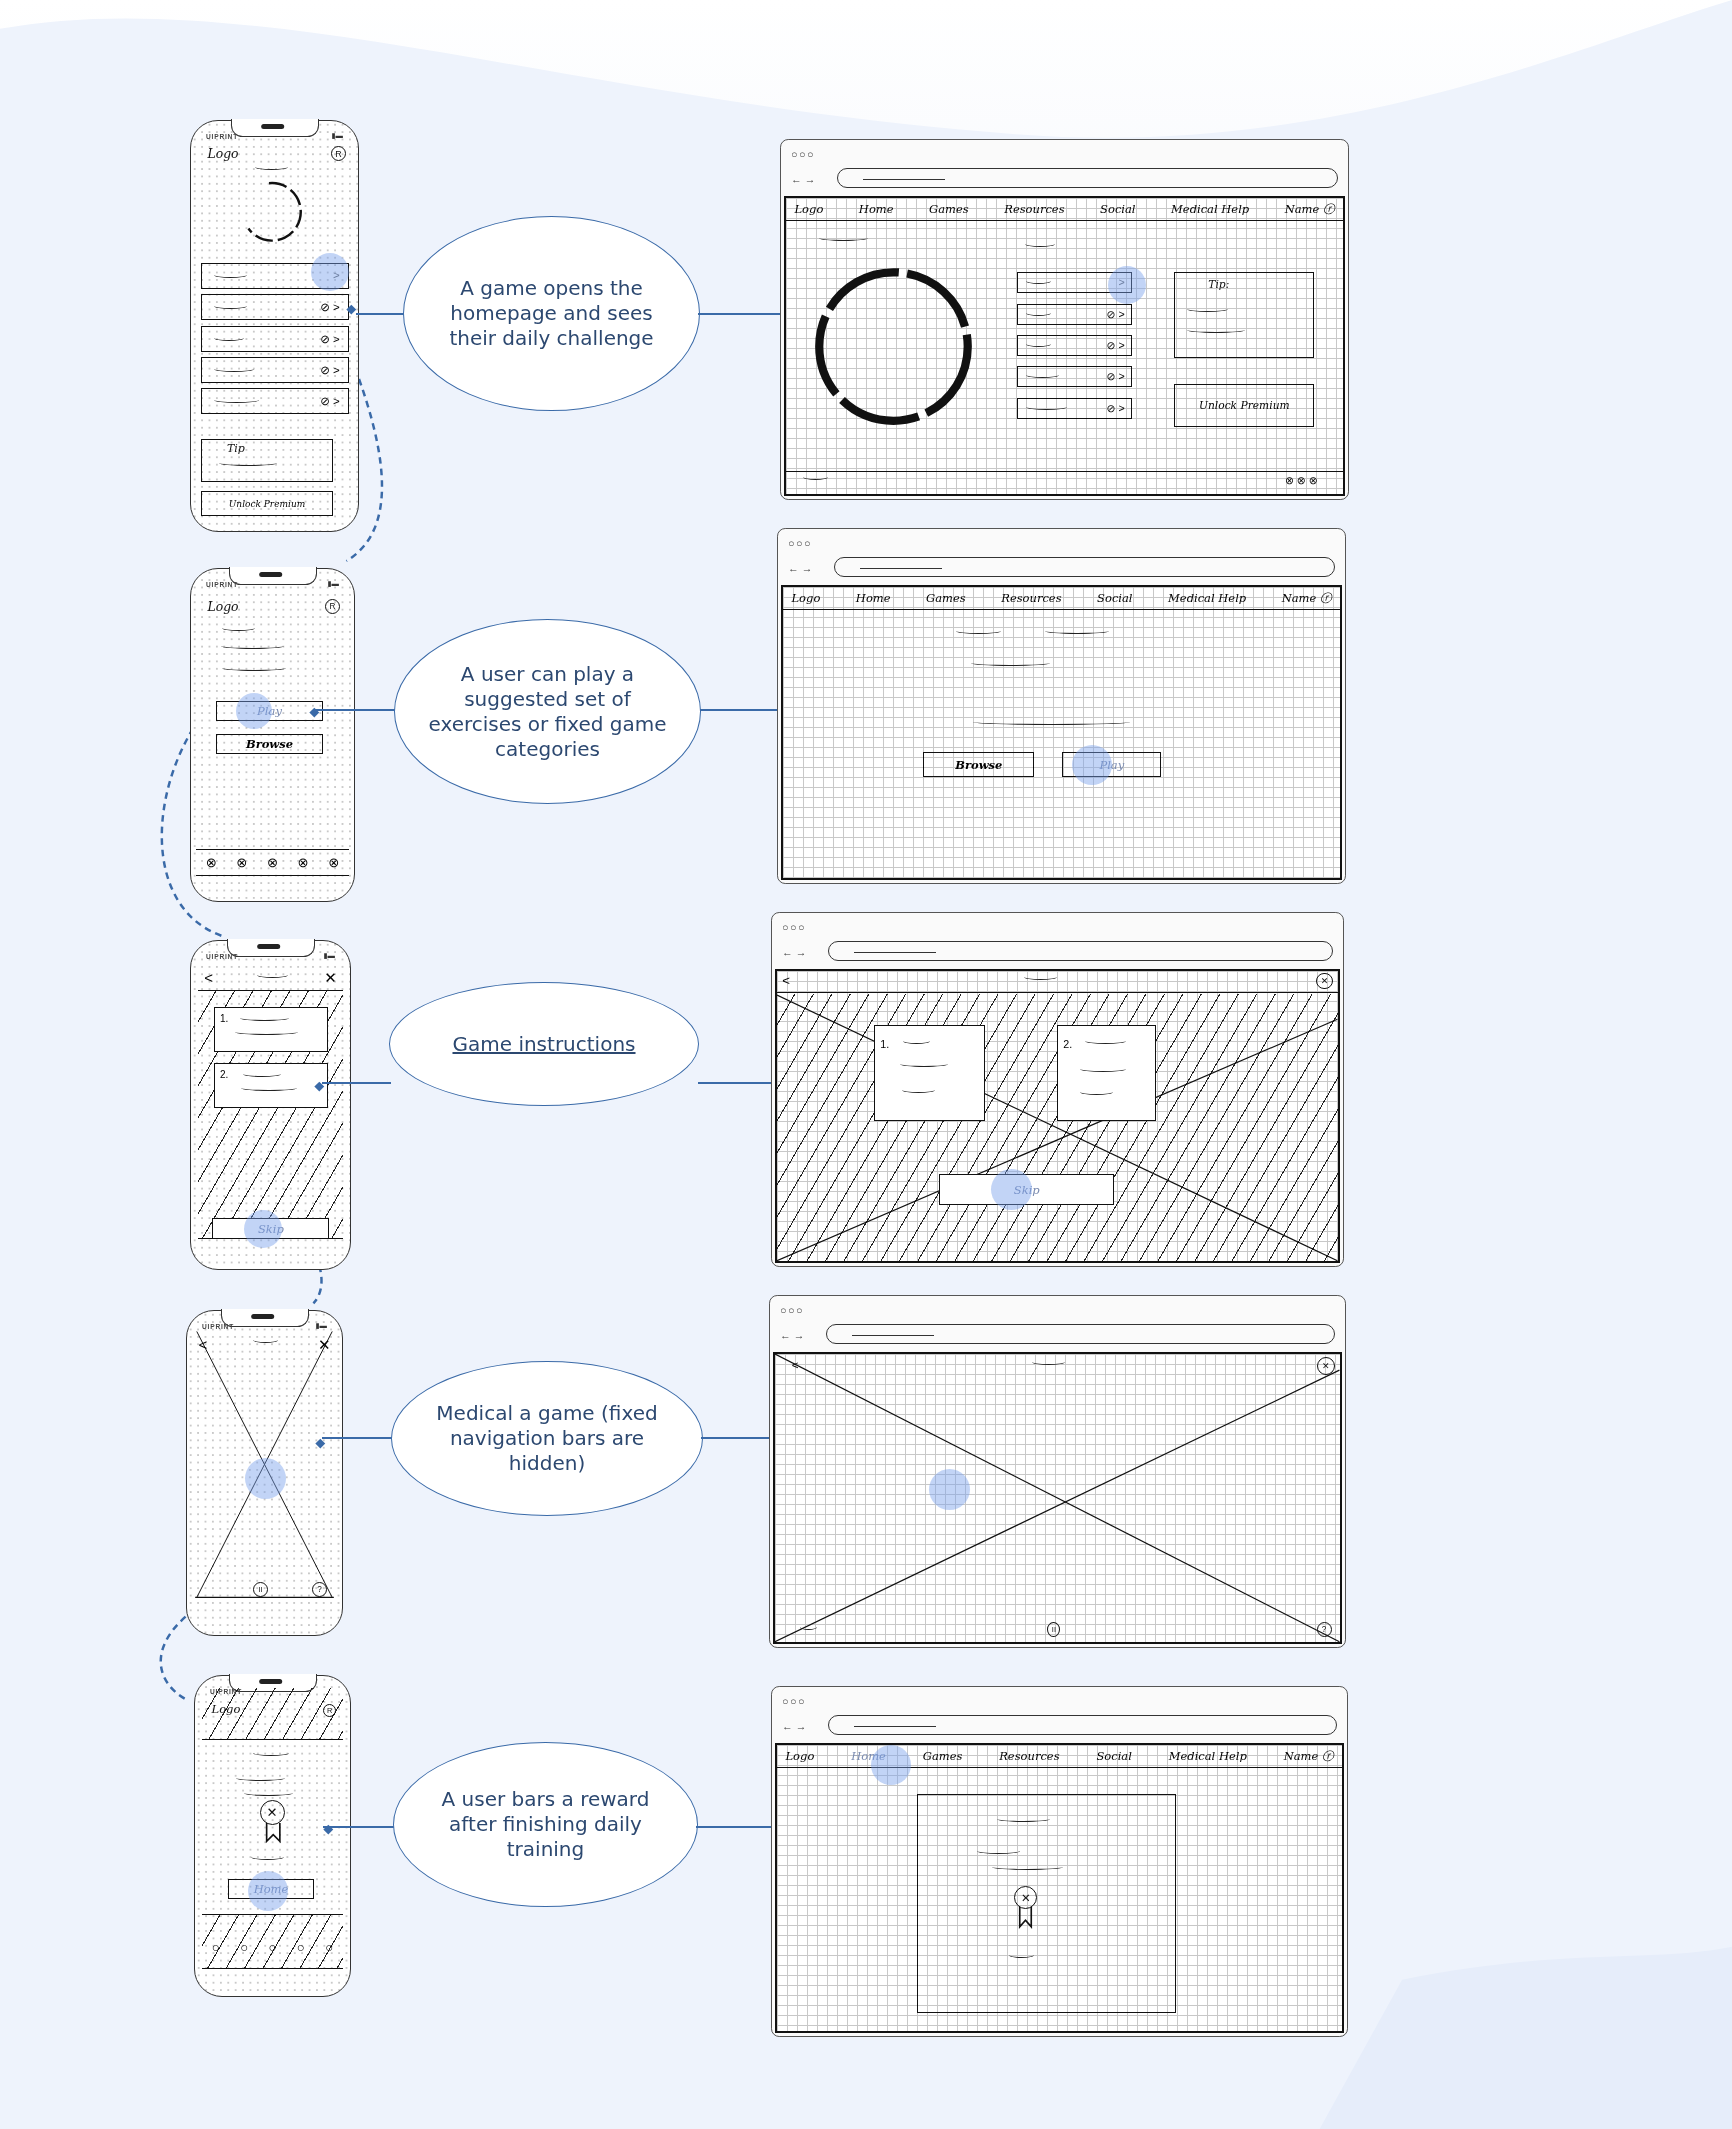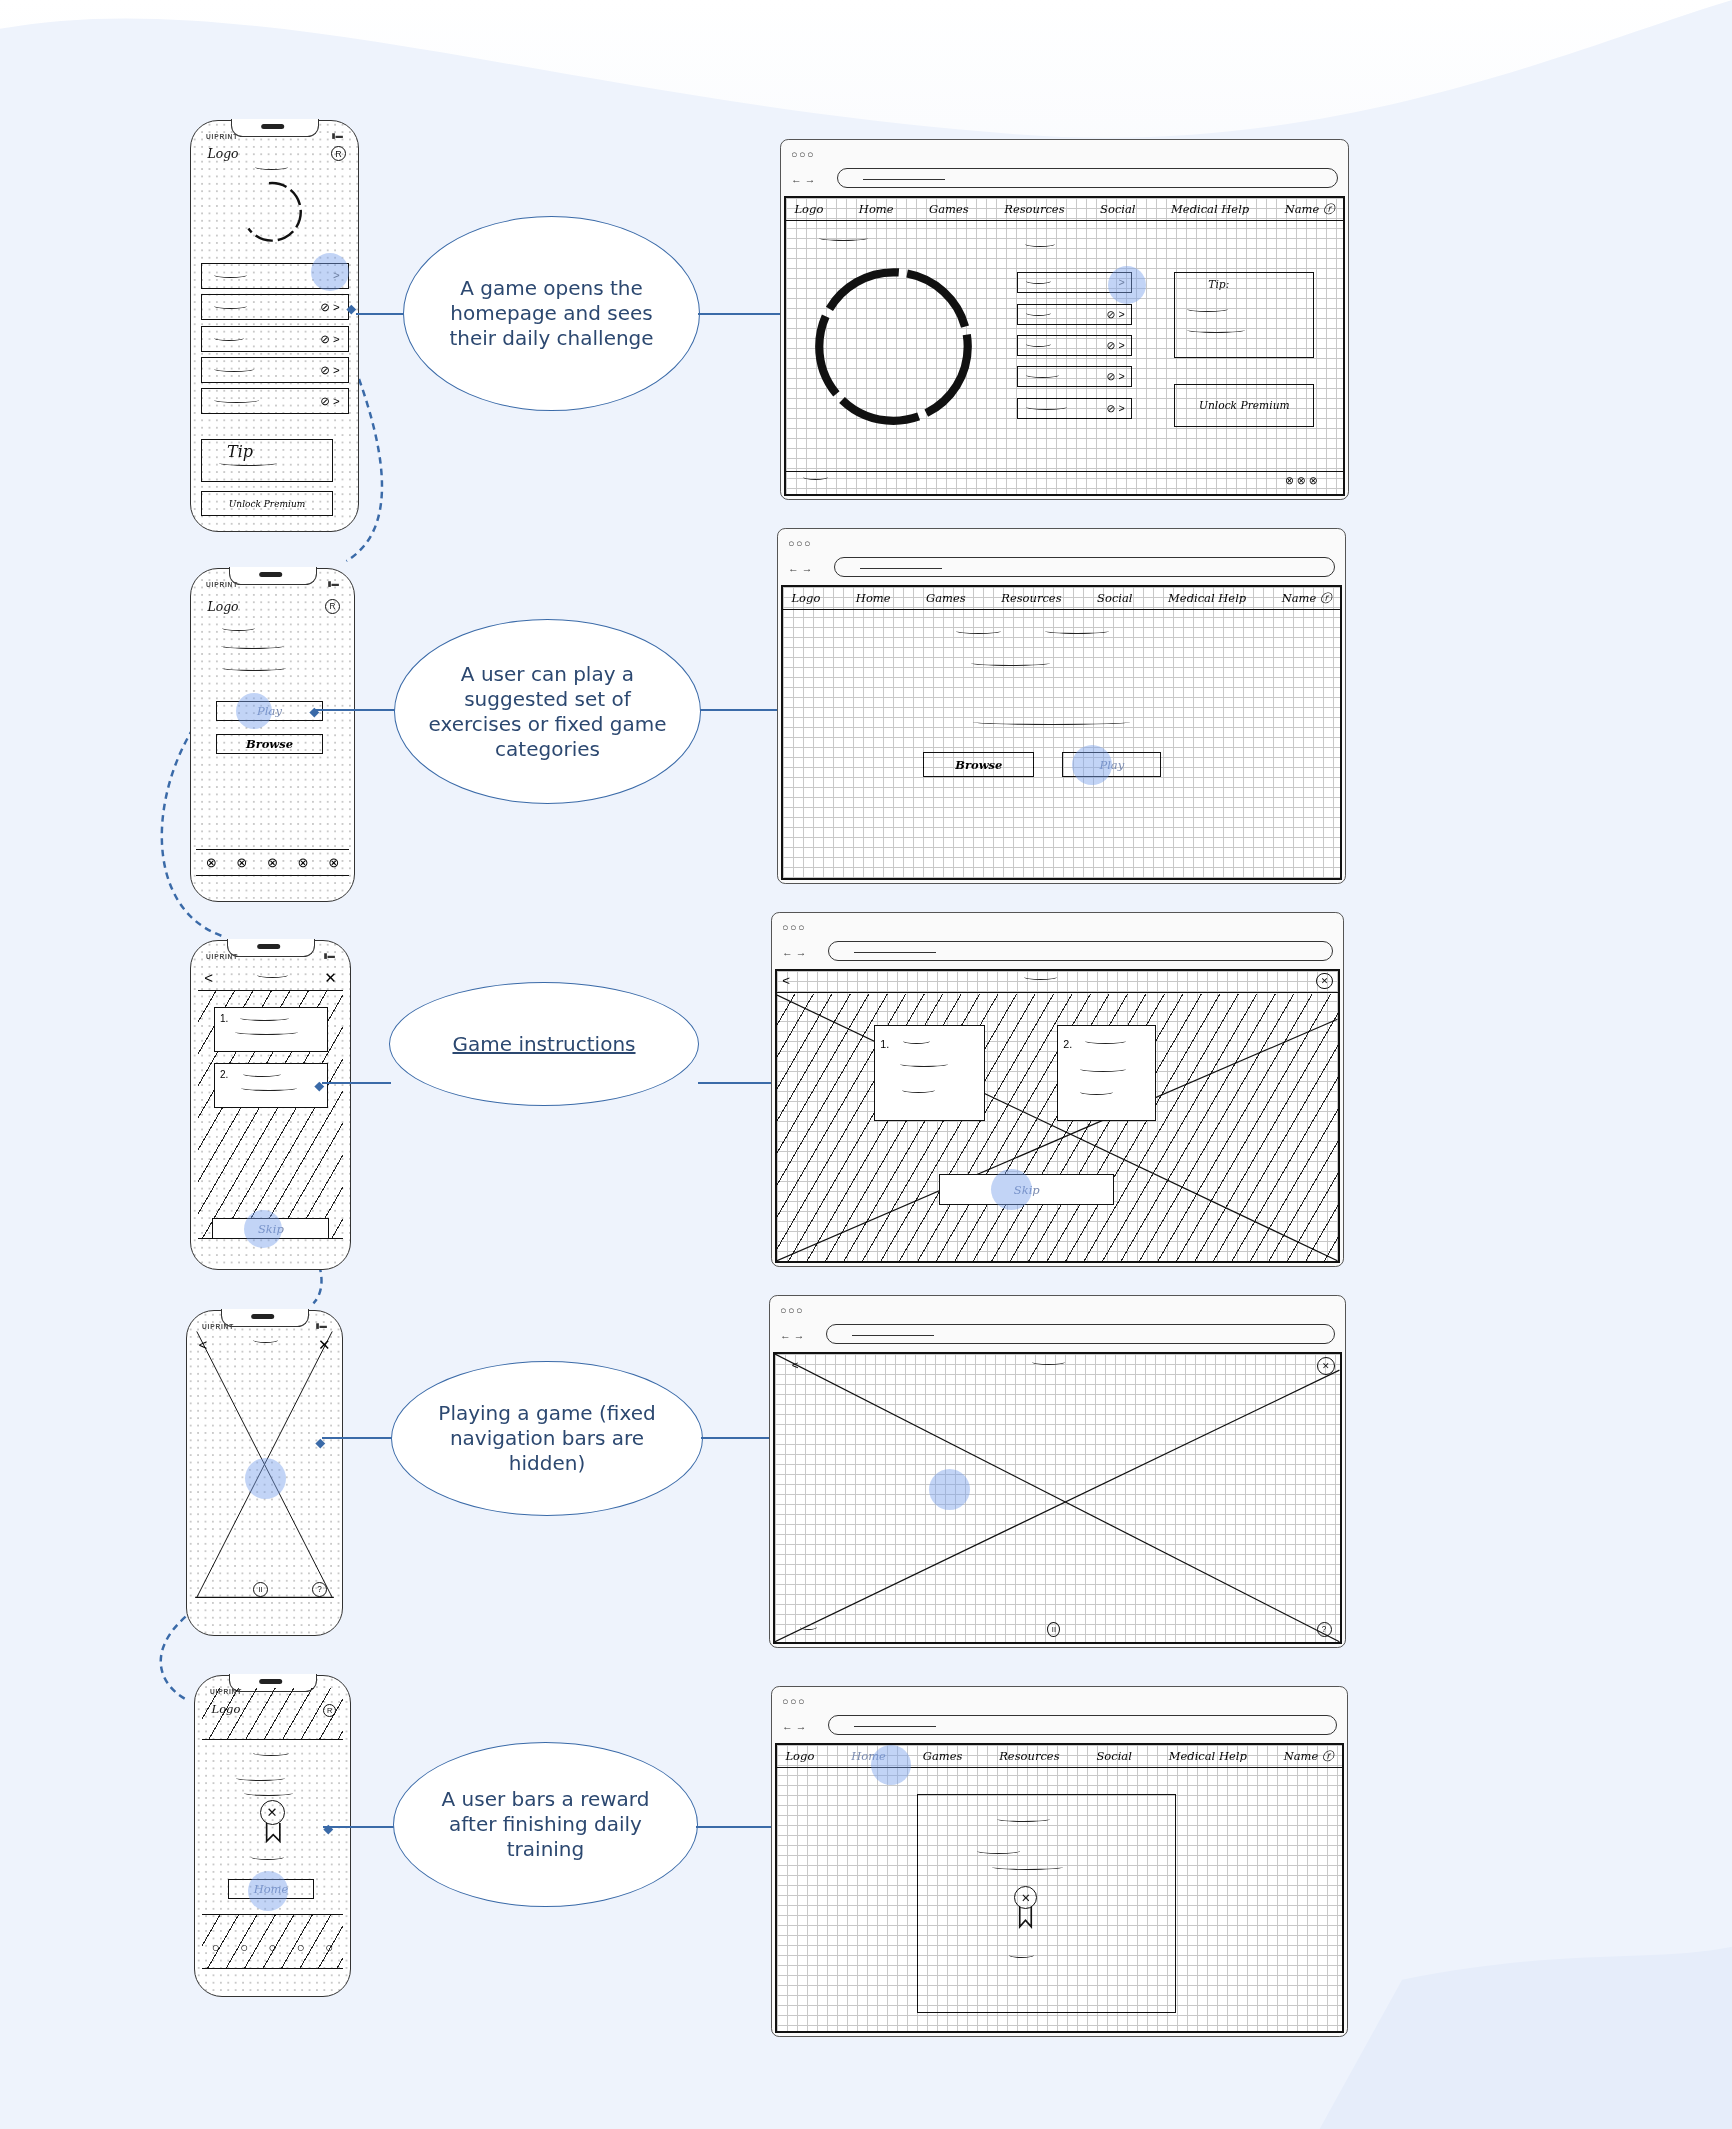--- a/index.html
+++ b/index.html
@@ -80,21 +80,21 @@
     </div>
   <div class="sq" style="left:10px;top:236px;width:148px;height:26.4px;">
       <div class="squig" style="left:11.5px;top:8.2px;width:40px;"></div>
       <span class="abs" style="right:8.2px;top:5px;font-size:11.5px;">⊘ &gt;</span>
     </div>
   <div class="sq" style="left:10px;top:267px;width:148px;height:26.4px;">
       <div class="squig" style="left:11.5px;top:8.2px;width:45px;"></div>
       <span class="abs" style="right:8.2px;top:5px;font-size:11.5px;">⊘ &gt;</span>
     </div>
   <div class="sq" style="left:10px;top:318px;width:132px;height:43px;">
-      <span class="abs hand" style="left:25px;top:1.6px;font-size:16px;">Tip</span>
+      <span class="abs hand" style="left:25px;top:1.6px;font-size:11px;">Tip</span>
       <div class="squig" style="left:16.5px;top:20px;width:58px;"></div>
     </div>
   <div class="btn" style="left:10px;top:370px;width:132px;height:25px;font-size:9px;">Unlock Premium</div>
   <div class="hl" style="left:120px;top:132px;width:38px;height:38px;"></div>
   <div class="dot" style="left:157px;top:185px;"></div>
 </div>
 <div class="conn" style="left:346px;top:188px;width:0;"></div>
 
 <div class="conn" style="left:356px;top:313px;width:49px;"></div>
 <div class="ellipse" style="left:403px;top:216px;width:297px;height:195px;">A game opens the homepage and sees their daily challenge</div>
@@ -292,21 +292,21 @@
       <span>II</span>
     </div>
   <div class="icon-circ" style="left:125px;top:271px;width:15px;height:15px;font-size:8.2px;">
       <span>?</span>
     </div>
   <div class="hl" style="left:58px;top:147px;width:41px;height:41px;"></div>
   <div class="dot" style="left:130px;top:129px;"></div>
 </div>
 
 <div class="conn" style="left:322px;top:1437px;width:71px;"></div>
-<div class="ellipse" style="left:391px;top:1361px;width:312px;height:155px;">Playing a game (fixed navigation bars are hidden)</div>
+<div class="ellipse" style="left:391px;top:1361px;width:312px;height:155px;">Medical a game (fixed navigation bars are hidden)</div>
 <div class="conn" style="left:701px;top:1437px;width:124px;"></div>
 <div class="dot" style="left:822px;top:1434px;"></div>
 
 <div class="browser" style="left:769px;top:1295px;width:577px;height:353px;">
   <span class="dots">○○○</span>
   <span class="navarr">←  →</span>
   <div class="url">
       <div class="uline"></div>
     </div>
   <div class="canvas">

